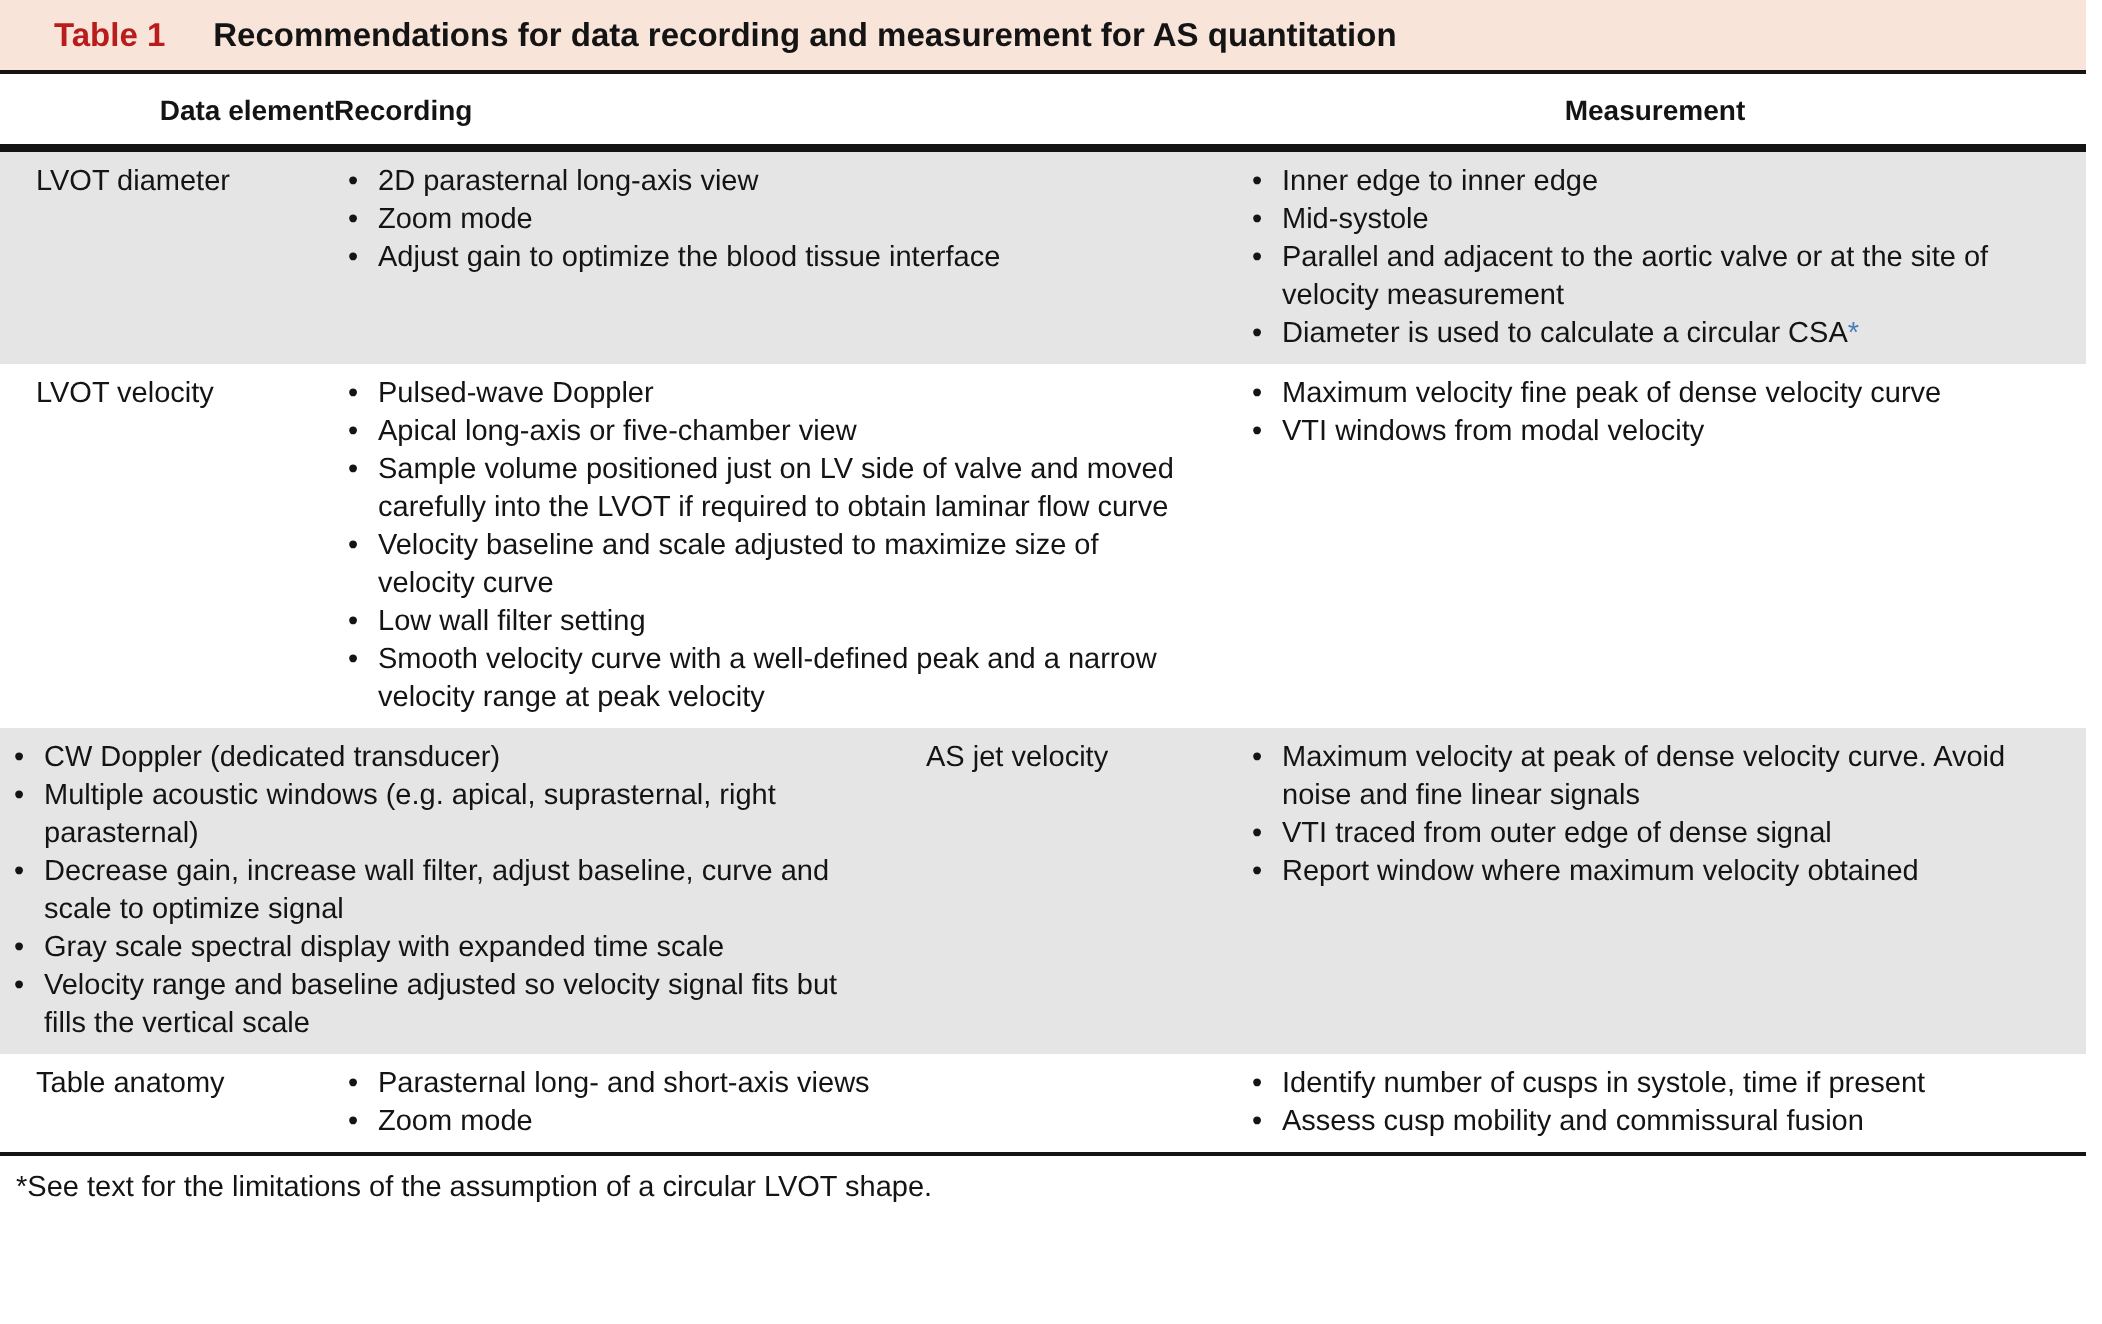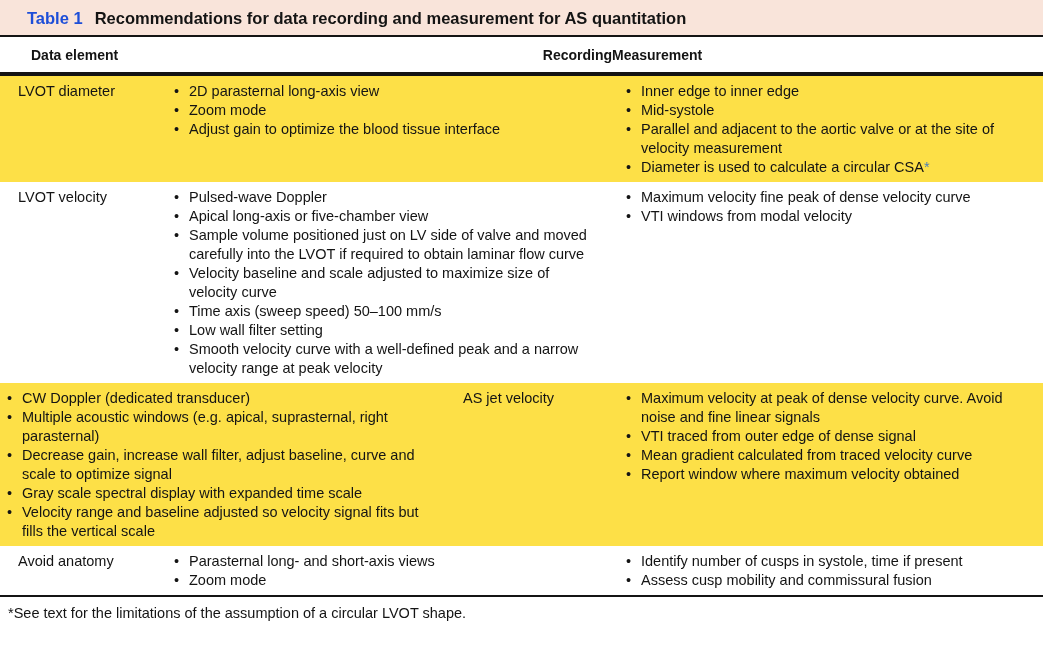--- a/index.html
+++ b/index.html
@@ -20,41 +20,41 @@
   }
   .title-bar {
     background: #F9E4DA;
     padding: 8px 10px 7px 27px;
     font-size: 16.5px;
     font-weight: bold;
     line-height: 20px;
     border-bottom: 2px solid #141414;
   }
   .title-label {
-    color: #1d4ed8;
-    margin-right: 12px;
+    color: #b91c1c;
+    margin-right: 24px;
   }
   .header-row {
     display: flex;
     background: #ffffff;
     border-bottom: 4px solid #141414;
     font-weight: bold;
     font-size: 14px;
     line-height: 18px;
     padding: 9px 0 8px 0;
   }
-  .hcol1 { width: 167px; padding-left: 31px; box-sizing: border-box; }
-  .hcol2 { width: 445px; text-align: right; box-sizing: border-box; }
-  .hcol3 { flex: 1; text-align: left; box-sizing: border-box; }
+  .hcol1 { width: 167px; padding-left: 43px; box-sizing: border-box; text-align: right; }
+  .hcol2 { width: 445px; text-align: left; box-sizing: border-box; }
+  .hcol3 { flex: 1; text-align: center; box-sizing: border-box; }
   .trow {
     display: flex;
     font-size: 14.5px;
     line-height: 19px;
   }
-  .trow.peach { background: #fde047; justify-content: flex-end; }
+  .trow.peach { background: #e5e5e5; justify-content: flex-end; }
   .cell {
     box-sizing: border-box;
     padding-top: 6px;
     padding-bottom: 5px;
   }
   .col1 { width: 167px; padding-left: 18px; padding-right: 6px; }
   .col2 { width: 445px; padding-left: 5px; padding-right: 22px; }
   .col3 { flex: 1; padding-left: 12px; padding-right: 17px; }
   ul.blist {
     margin: 0;
@@ -115,21 +115,20 @@
         </div>
       </div>
       <div class="trow">
         <div class="cell col1">LVOT velocity</div>
         <div class="cell col2">
           <ul class="blist">
             <li>Pulsed-wave Doppler</li>
             <li>Apical long-axis or five-chamber view</li>
             <li>Sample volume positioned just on LV side of valve and moved carefully into the LVOT if required to obtain laminar flow curve</li>
             <li>Velocity baseline and scale adjusted to maximize size of velocity curve</li>
-            <li>Time axis (sweep speed) 50–100 mm/s</li>
             <li>Low wall filter setting</li>
             <li>Smooth velocity curve with a well-defined peak and a narrow velocity range at peak velocity</li>
           </ul>
         </div>
         <div class="cell col3">
           <ul class="blist">
             <li>Maximum velocity fine peak of dense velocity curve</li>
             <li>VTI windows from modal velocity</li>
           </ul>
         </div>
@@ -142,27 +141,26 @@
             <li>Decrease gain, increase wall filter, adjust baseline, curve and scale to optimize signal</li>
             <li>Gray scale spectral display with expanded time scale</li>
             <li>Velocity range and baseline adjusted so velocity signal fits but fills the vertical scale</li>
           </ul>
         </div>
         <div class="cell col1">AS jet velocity</div>
         <div class="cell col3">
           <ul class="blist">
             <li>Maximum velocity at peak of dense velocity curve. Avoid noise and fine linear signals</li>
             <li>VTI traced from outer edge of dense signal</li>
-            <li>Mean gradient calculated from traced velocity curve</li>
             <li>Report window where maximum velocity obtained</li>
           </ul>
         </div>
       </div>
       <div class="trow">
-        <div class="cell col1">Avoid anatomy</div>
+        <div class="cell col1">Table anatomy</div>
         <div class="cell col2">
           <ul class="blist">
             <li>Parasternal long- and short-axis views</li>
             <li>Zoom mode</li>
           </ul>
         </div>
         <div class="cell col3">
           <ul class="blist">
             <li>Identify number of cusps in systole, time if present</li>
             <li>Assess cusp mobility and commissural fusion</li>

